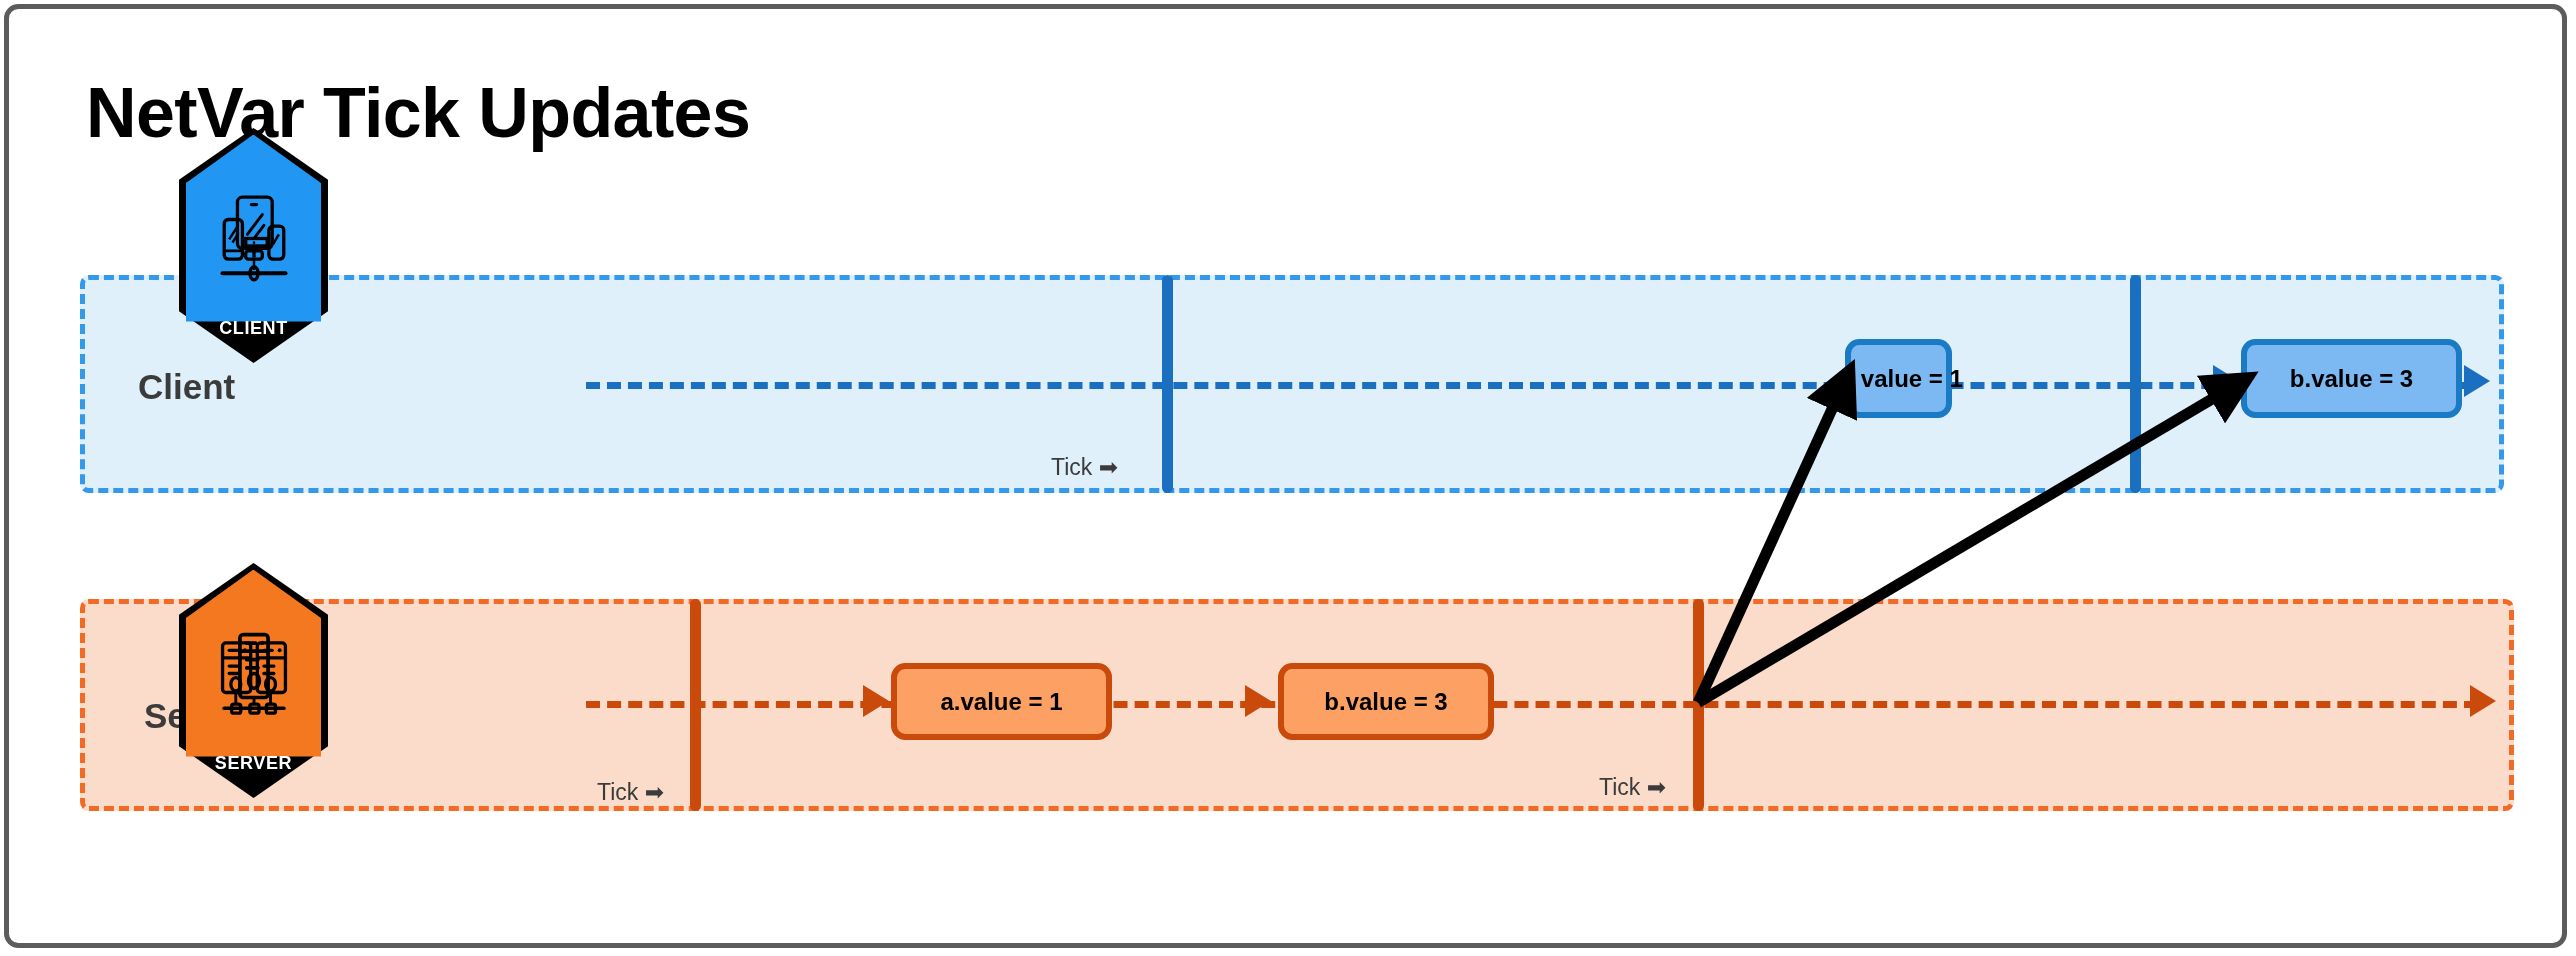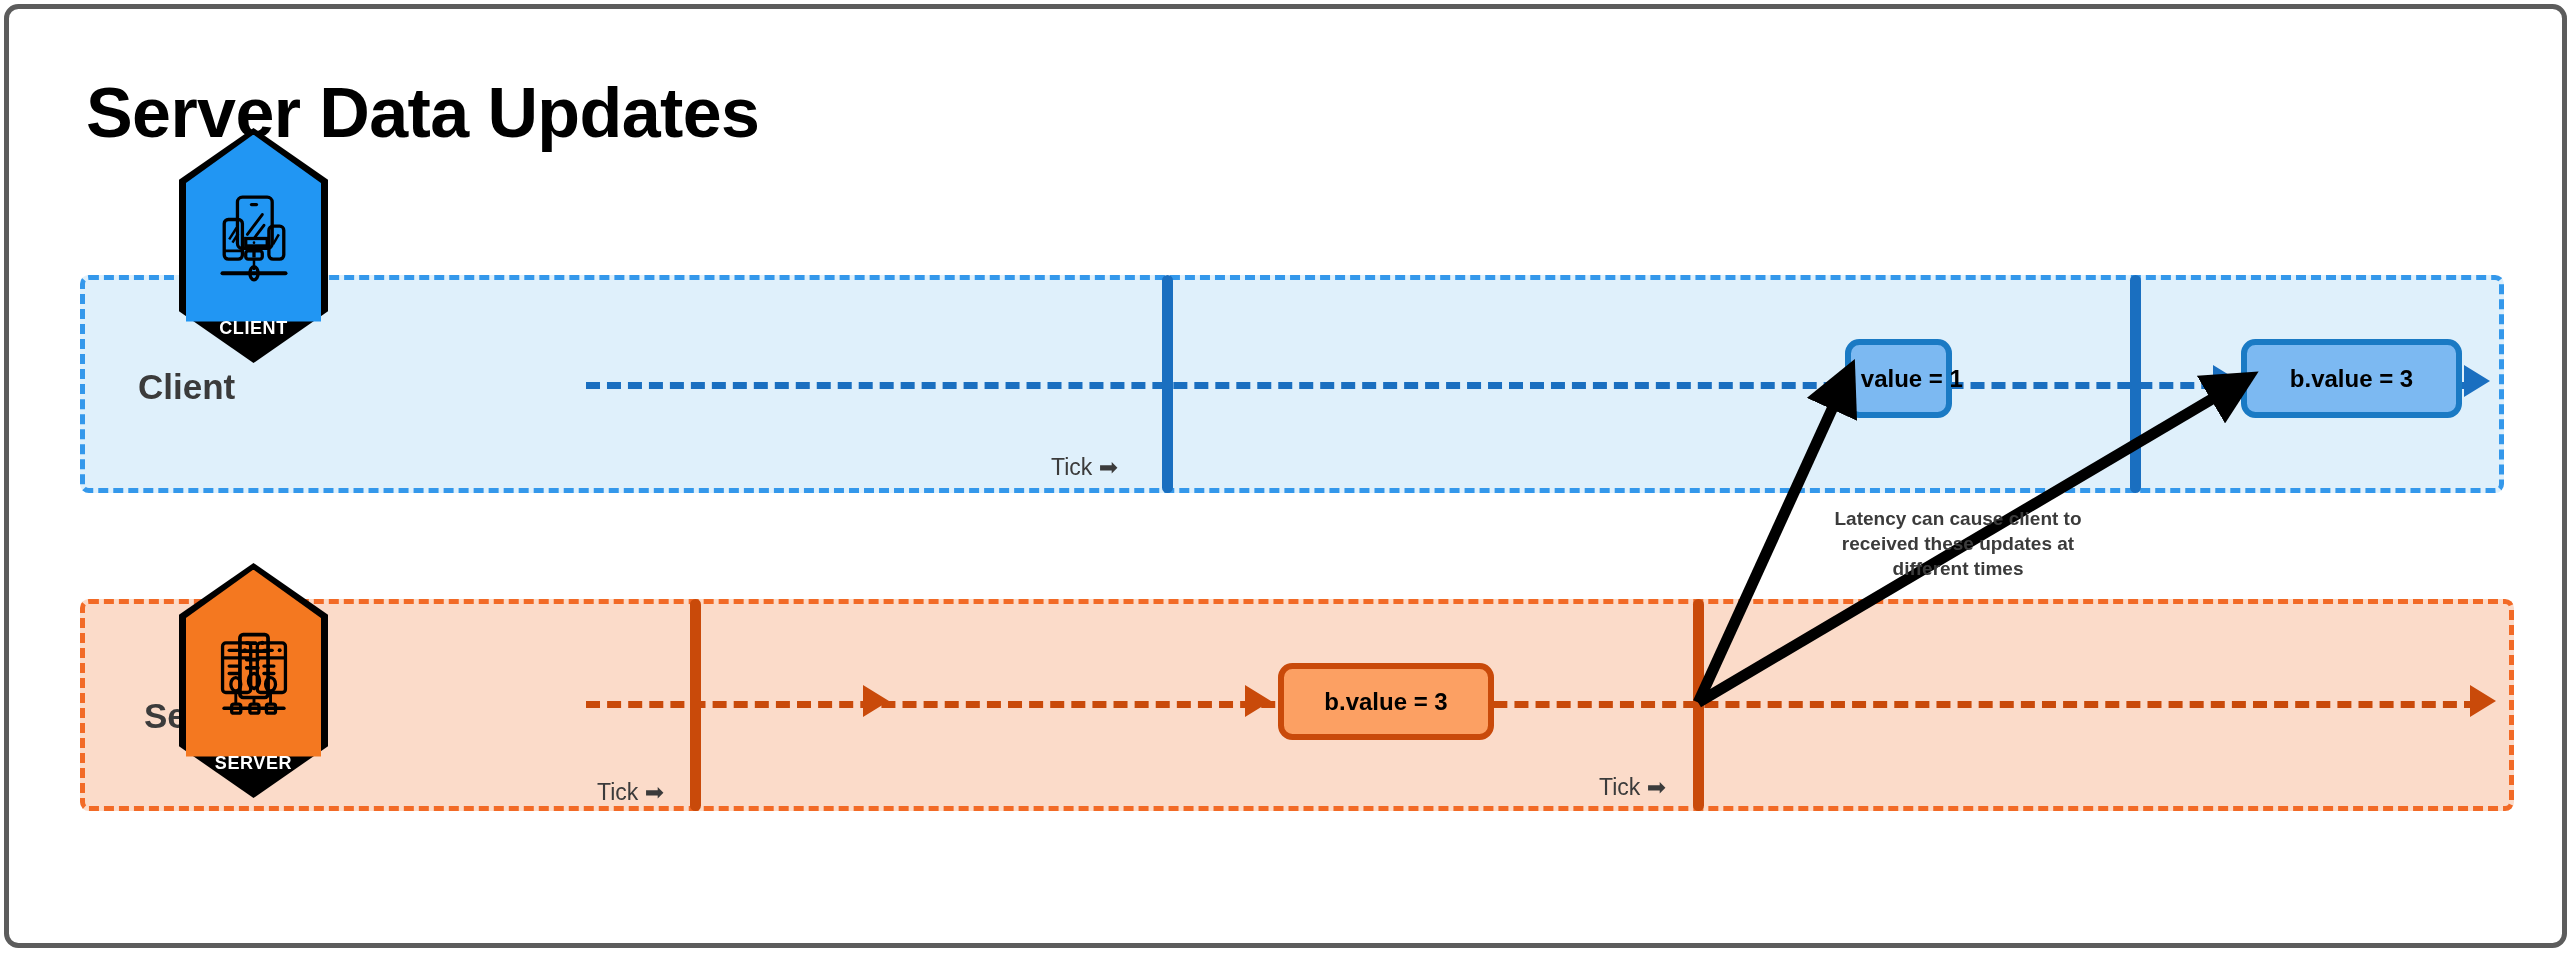--- a/index.html
+++ b/index.html
@@ -203,21 +203,21 @@
     height: 957px;
     pointer-events: none;
   }
 </style>
 </head>
 <body>
 
 <div id="canvas">
   <div class="frame"></div>
 
-  <div class="page-title">Server Data Updates</div>
+  <div class="page-title">NetVar Tick Updates</div>
 
   <div class="lane lane-client"></div>
   <div class="lane-label lane-label-client">Client</div>
 
   <div class="timeline timeline-client"></div>
   <div class="tl-arrow blue" style="left:2464px; top:365px;"></div>
 
   <div class="tick-line blue" style="left:1162px; top:275px; width:10.5px; height:218px;"></div>
   <div class="tick-label" style="left:1051px; top:454px;">Tick ➡</div>
 
@@ -258,20 +258,21 @@
   <div class="timeline timeline-server"></div>
   <div class="tl-arrow orange" style="left:2470px; top:685px;"></div>
 
   <div class="tick-line orange" style="left:690px; top:599px; width:10.5px; height:212px;"></div>
   <div class="tick-label" style="left:597px; top:779px;">Tick ➡</div>
 
   <div class="tick-line orange" style="left:1693px; top:599px; width:10.5px; height:212px;"></div>
   <div class="tick-label" style="left:1599px; top:774px;">Tick ➡</div>
 
   <div class="tl-arrow orange" style="left:863px; top:685px;"></div>
+  <div class="vbox orange" style="left:891px; top:663px; width:221px; height:77px;">a.value = 1</div>
   <div class="tl-arrow orange" style="left:1245px; top:685px;"></div>
   <div class="vbox orange" style="left:1278px; top:663px; width:216px; height:77px;">b.value = 3</div>
 
   <div class="node node-server">
     <div class="hex-outer"></div>
     <div class="hex-inner server"></div>
     <svg class="node-glyph" viewBox="0 0 100 110">
       <rect x="12" y="18" width="34" height="60" rx="4" fill="none" stroke="#000" stroke-width="4"></rect>
       <line x1="12" y1="36" x2="46" y2="36" stroke="#000" stroke-width="4"></line>
       <rect x="18" y="25" width="14" height="4" rx="2" fill="#000"></rect>
@@ -307,15 +308,14 @@
   <svg class="overlay-svg" viewBox="0 0 4657 1730" width="2576" height="957">
     <defs>
       <marker id="blkhead" markerWidth="5" markerHeight="5" refX="2.2" refY="2.5" orient="auto" markerUnits="strokeWidth">
         <path d="M0,0 L5,2.5 L0,5 z" fill="#000000"></path>
       </marker>
     </defs>
     <line x1="3070" y1="1270" x2="3330" y2="700" stroke="#000000" stroke-width="20" marker-end="url(#blkhead)"></line>
     <line x1="3070" y1="1270" x2="4035" y2="700" stroke="#000000" stroke-width="20" marker-end="url(#blkhead)"></line>
   </svg>
 
-  <div class="latency-note">Latency can cause client to received these updates at different times</div>
 </div>
 
 
 </body></html>

